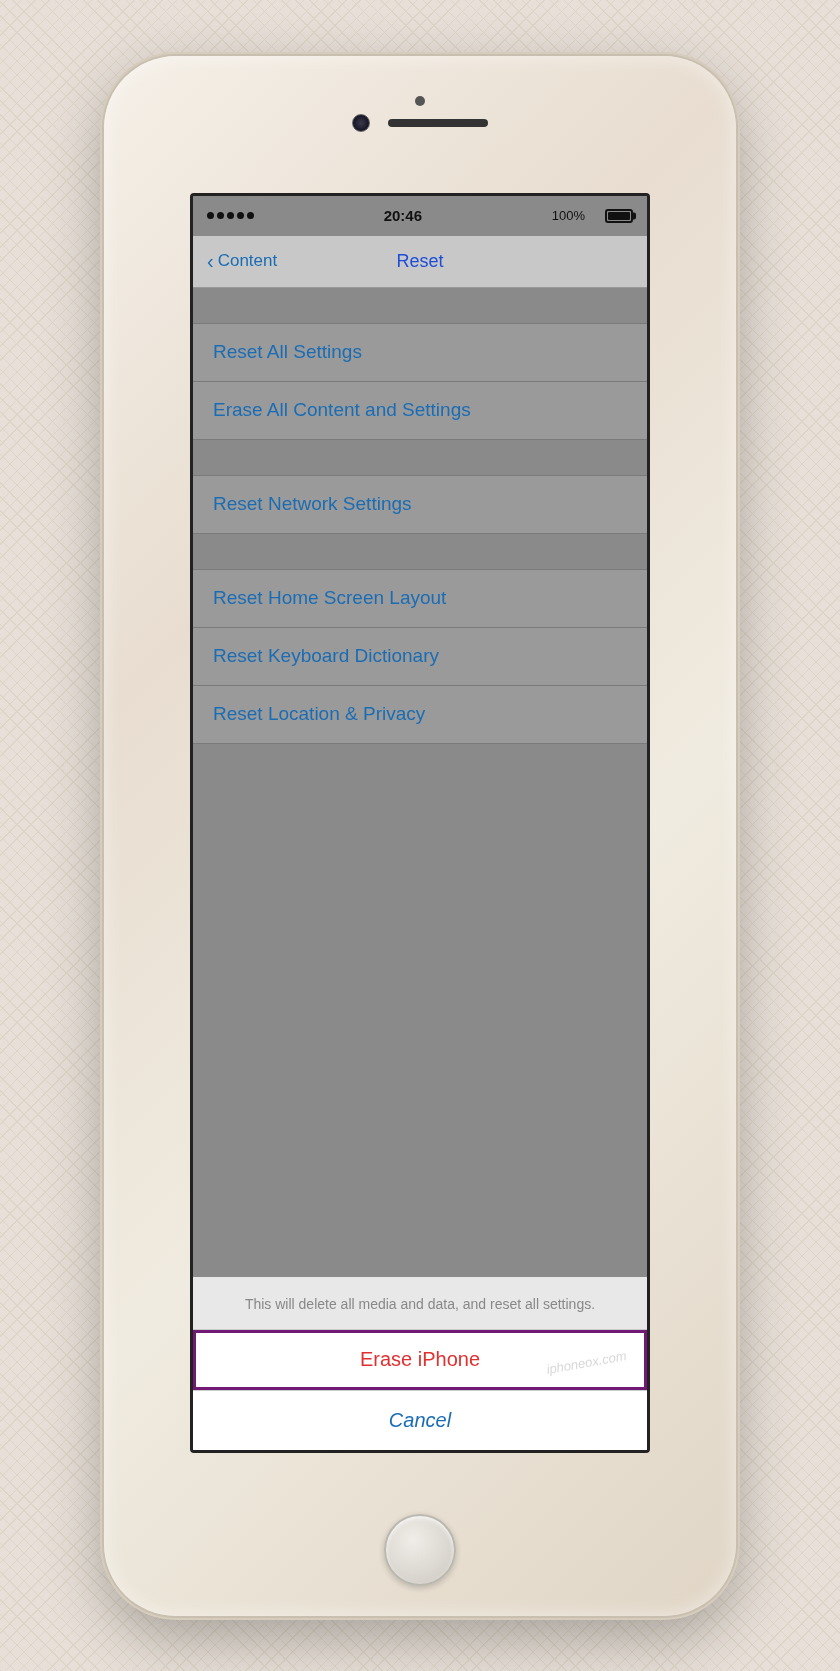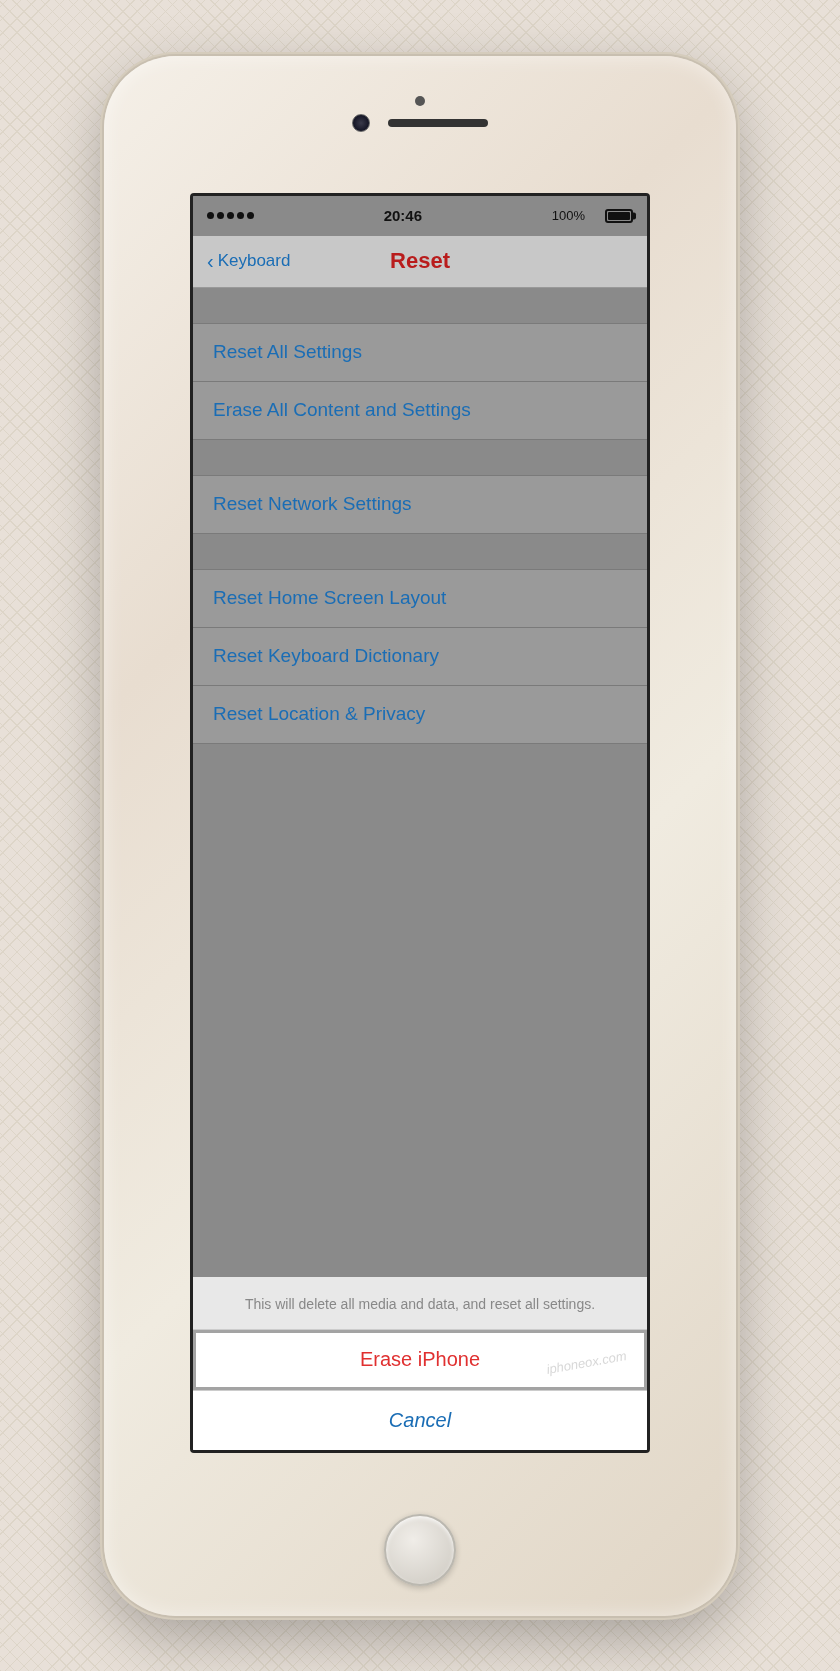--- a/index.html
+++ b/index.html
@@ -177,23 +177,23 @@
       font-size: 17px;
     }
 
     .nav-back-chevron {
       font-size: 20px;
       color: #1a6db5;
       line-height: 1;
     }
 
     .nav-title {
-      font-size: 22px;
-      font-weight: 700;
-      color: #b91c1c;
+      font-size: 18px;
+      font-weight: 400;
+      color: #1d4ed8;
     }
 
     
     .content {
       flex: 1;
       background: #737373;
       overflow: hidden;
       display: flex;
       flex-direction: column;
     }
@@ -256,21 +256,21 @@
       justify-content: center;
       background: #f5f5f5;
       border: none;
       width: 100%;
       cursor: pointer;
       border-top: 1px solid #ccc;
       position: relative;
     }
 
     .action-sheet-button.destructive {
-      border: 3px solid #a3a3a3;
+      border: 3px solid #701a75;
       background: #fff;
     }
 
     .action-sheet-button.destructive .btn-text {
       color: #e03030;
       font-size: 20px;
       font-weight: 400;
     }
 
     .action-sheet-button.cancel-btn {
@@ -339,21 +339,21 @@
         <span class="battery-text">100%</span>
         <div class="battery-icon">
           <div class="battery-fill"></div>
         </div>
       </div>
     </div>
 
     <div class="nav-bar">
       <div class="nav-back">
         <span class="nav-back-chevron">‹</span>
-        <span>Keyboard</span>
+        <span>Content</span>
       </div>
       <span class="nav-title">Reset</span>
     </div>
 
     <div class="content">
 
       <div class="spacer-row"></div>
 
       <div class="list-item">
         <span class="list-item-text">Reset All Settings</span>

